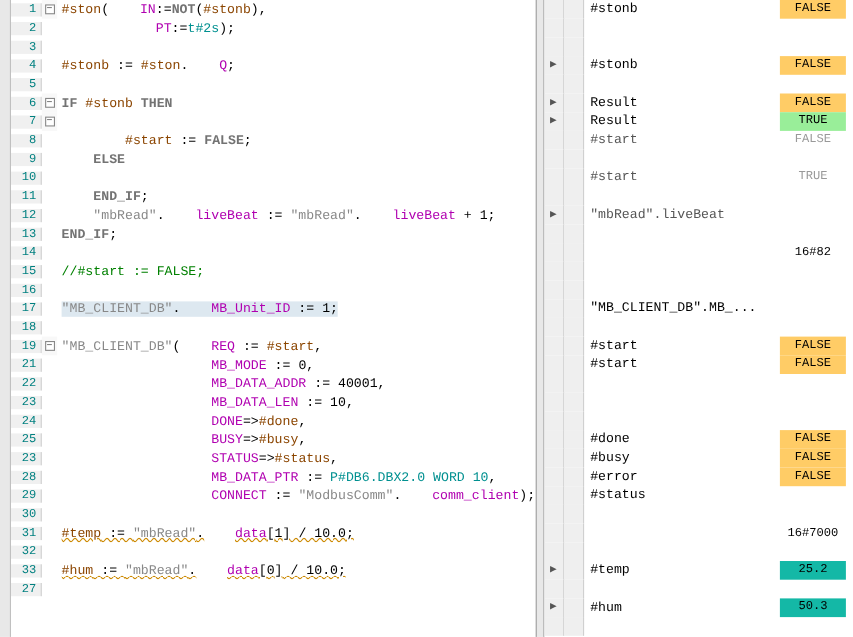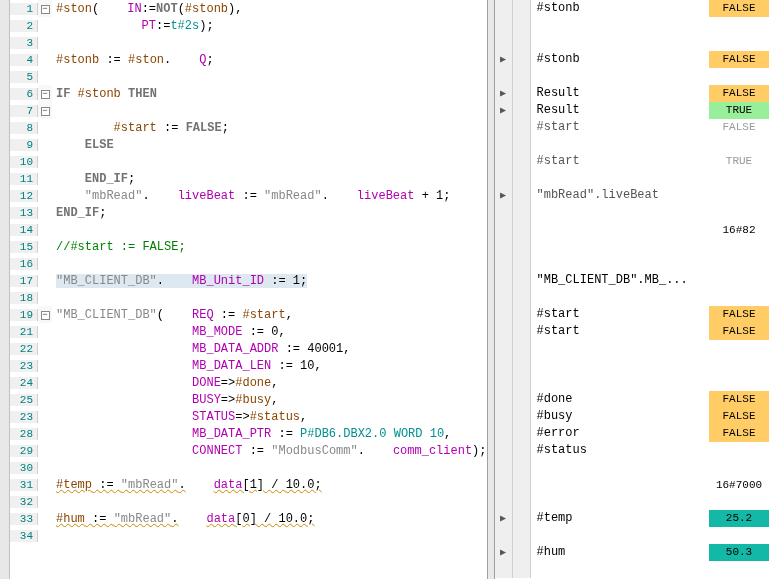--- a/index.html
+++ b/index.html
@@ -282,21 +282,21 @@
         <div class="gutter-num">32</div>
         <div class="gutter-fold"></div>
         <div class="code"></div>
       </div>
       <div class="line-row">
         <div class="gutter-num">33</div>
         <div class="gutter-fold"></div>
         <div class="code"><span class="tag underline">#hum</span><span class="op underline"> := </span><span class="str underline">"mbRead"</span><span class="op underline">.</span><span class="param underline">data</span><span class="op underline">[</span><span class="num underline">0</span><span class="op underline">]</span><span class="op underline"> / </span><span class="num underline">10.0</span><span class="op underline">;</span></div>
       </div>
       <div class="line-row">
-        <div class="gutter-num">34</div>
+        <div class="gutter-num">27</div>
         <div class="gutter-fold"></div>
         <div class="code"></div>
       </div>
     </div>
 </div>
 
 <div class="divider"></div>
 
 <div class="watch-wrap">
   <div id="watch-lines">

